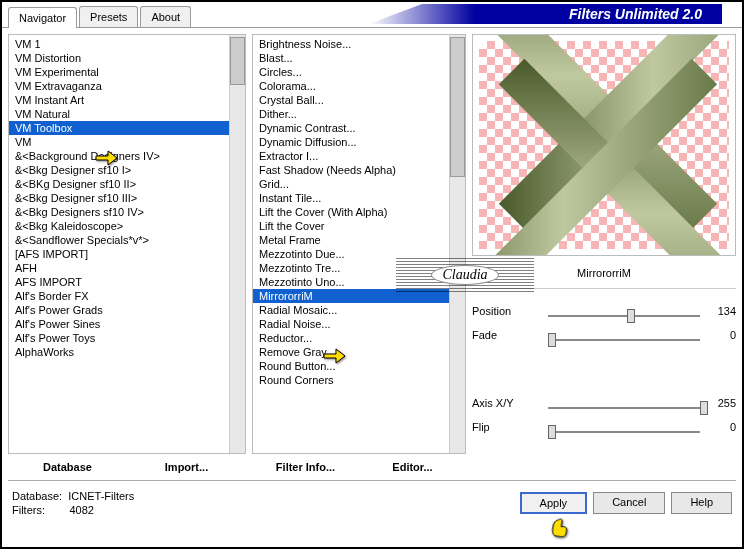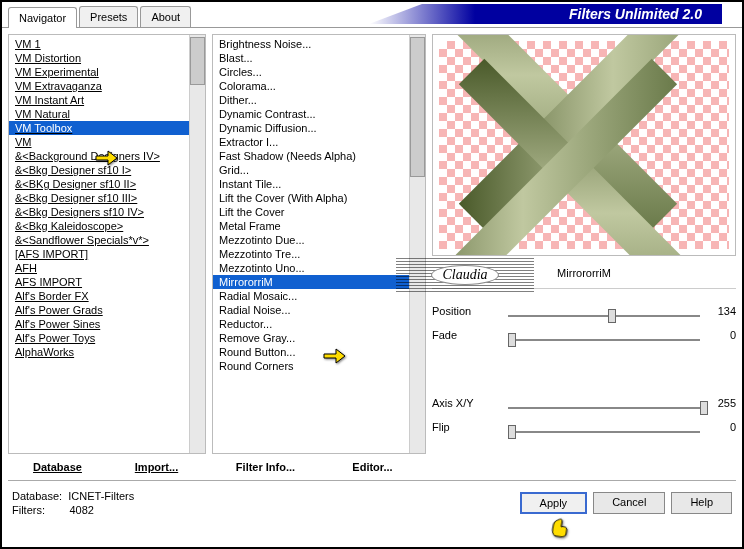--- a/index.html
+++ b/index.html
@@ -13,21 +13,21 @@
 .main { display: flex; height: 448px; padding: 6px 6px 0 6px; gap: 6px; }
 .col { display: flex; flex-direction: column; }
 .listwrap { flex: 1; display: flex; border: 1px solid #bbb; background: #fff; }
 .list { flex: 1; overflow: hidden; padding: 2px 0; }
 .list-item { padding: 1px 6px; white-space: nowrap; cursor: pointer; }
 .list-item.selected { background: #1060d0; color: #fff; }
 .scrollbar { width: 16px; background: #e8e8e8; border-left: 1px solid #ccc; display: flex; flex-direction: column; }
 .thumb { background: #ccc; border: 1px solid #999; width: 100%; }
 .col-btns { display: flex; gap: 0; margin-top: 4px; }
 .col-btn { flex: 1; text-align: center; font-weight: bold; padding: 3px; cursor: pointer; }
-.col1 { width: 198px; text-decoration: underline; }
+.col1 { width: 238px; }
 .col2 { width: 214px; }
 .right { flex: 1; display: flex; flex-direction: column; }
 .preview { height: 222px; border: 1px solid #bbb; margin-bottom: 6px; background: #fff; position: relative; overflow: hidden; }
 .checker { position: absolute; inset: 6px; background-image:
   linear-gradient(45deg, #f7b5b5 25%, transparent 25%), linear-gradient(-45deg, #f7b5b5 25%, transparent 25%),
   linear-gradient(45deg, transparent 75%, #f7b5b5 75%), linear-gradient(-45deg, transparent 75%, #f7b5b5 75%);
   background-size: 16px 16px; background-position: 0 0, 0 8px, 8px -8px, -8px 0; background-color: #fff; }
 .diag { position: absolute; background: linear-gradient(135deg, #4a5a2a, #c0c8a0, #6a7a4a); }
 .d1 { width: 400px; height: 36px; transform: rotate(45deg); top: 22px; left: -110px; }
 .d2 { width: 400px; height: 36px; transform: rotate(-45deg); top: 22px; left: -20px; }
@@ -108,20 +108,21 @@
     </div>
   </div>
 
   <div class="col col2">
     <div class="listwrap">
       <div class="list" id="flt-list">
           <div class="list-item">Brightness Noise...</div>
           <div class="list-item">Blast...</div>
           <div class="list-item">Circles...</div>
           <div class="list-item">Colorama...</div>
+          <div class="list-item">Crystal Ball...</div>
           <div class="list-item">Dither...</div>
           <div class="list-item">Dynamic Contrast...</div>
           <div class="list-item">Dynamic Diffusion...</div>
           <div class="list-item">Extractor I...</div>
           <div class="list-item">Fast Shadow (Needs Alpha)</div>
           <div class="list-item">Grid...</div>
           <div class="list-item">Instant Tile...</div>
           <div class="list-item">Lift the Cover (With Alpha)</div>
           <div class="list-item">Lift the Cover</div>
           <div class="list-item">Metal Frame</div>

